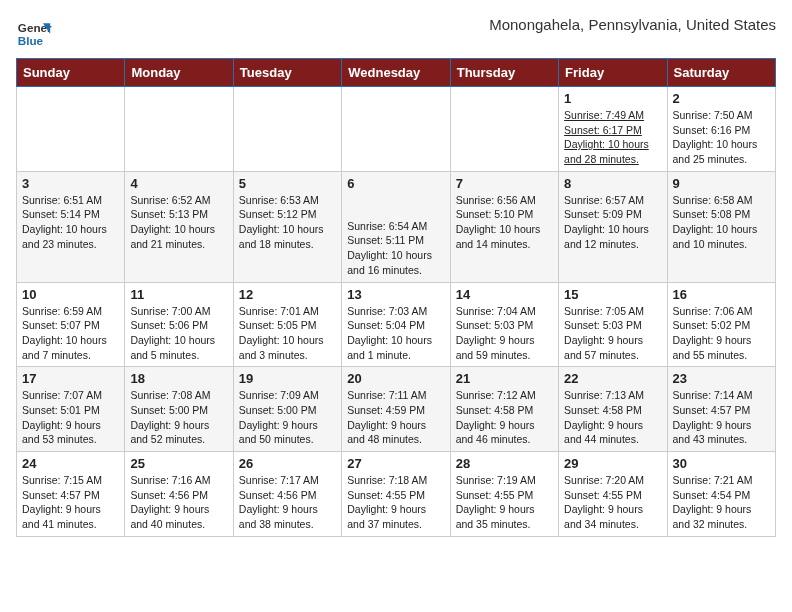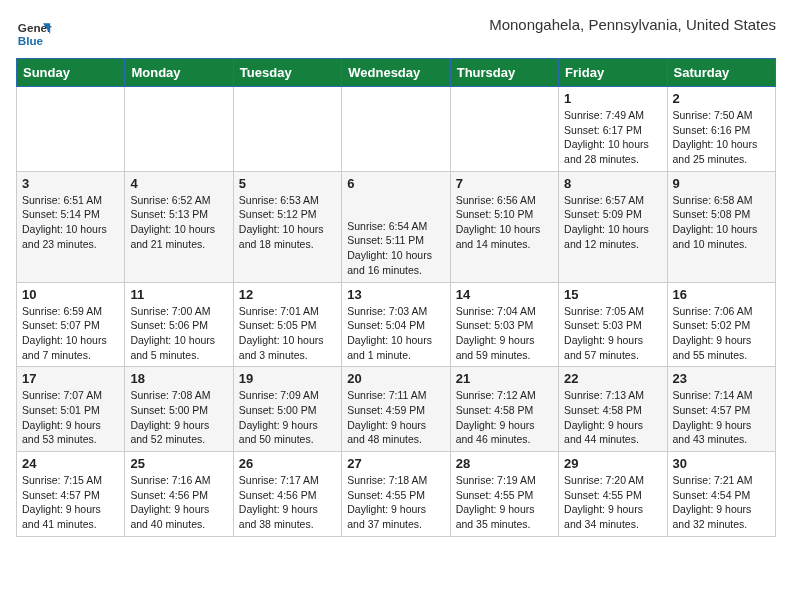--- a/index.html
+++ b/index.html
@@ -37,21 +37,21 @@
       font-size: 15px;
       color: #333;
       margin-left: 13px;
     }
     .calendar-table {
       width: 100%;
       border-collapse: collapse;
       table-layout: fixed;
     }
     .calendar-table th {
-      background-color: #15803d;
+      background-color: #7f1d1d;
       color: #fff;
       text-align: left;
       padding: 6px 6px;
       font-size: 13px;
       border: 1px solid #2a6aaf;
     }
     .calendar-table td {
       border: 1px solid #ccc;
       vertical-align: top;
       padding: 4px 5px;
@@ -107,21 +107,21 @@
   </thead>
   <tbody id="calendar-body">
   <tr>
         <td class="empty-cell"></td>
         <td class="empty-cell"></td>
         <td class="empty-cell"></td>
         <td class="empty-cell"></td>
         <td class="empty-cell"></td>
         <td>
           <div class="day-number">1</div>
-          <div class="day-info" style="white-space: pre-line;">Sunrise: 7:49 AM
+          <div class="day-info" style="white-space: pre-line; text-decoration: underline;">Sunrise: 7:49 AM
 Sunset: 6:17 PM
 Daylight: 10 hours
 and 28 minutes.</div>
         </td>
         <td>
           <div class="day-number">2</div>
           <div class="day-info" style="white-space: pre-line;">Sunrise: 7:50 AM
 Sunset: 6:16 PM
 Daylight: 10 hours
 and 25 minutes.</div>

